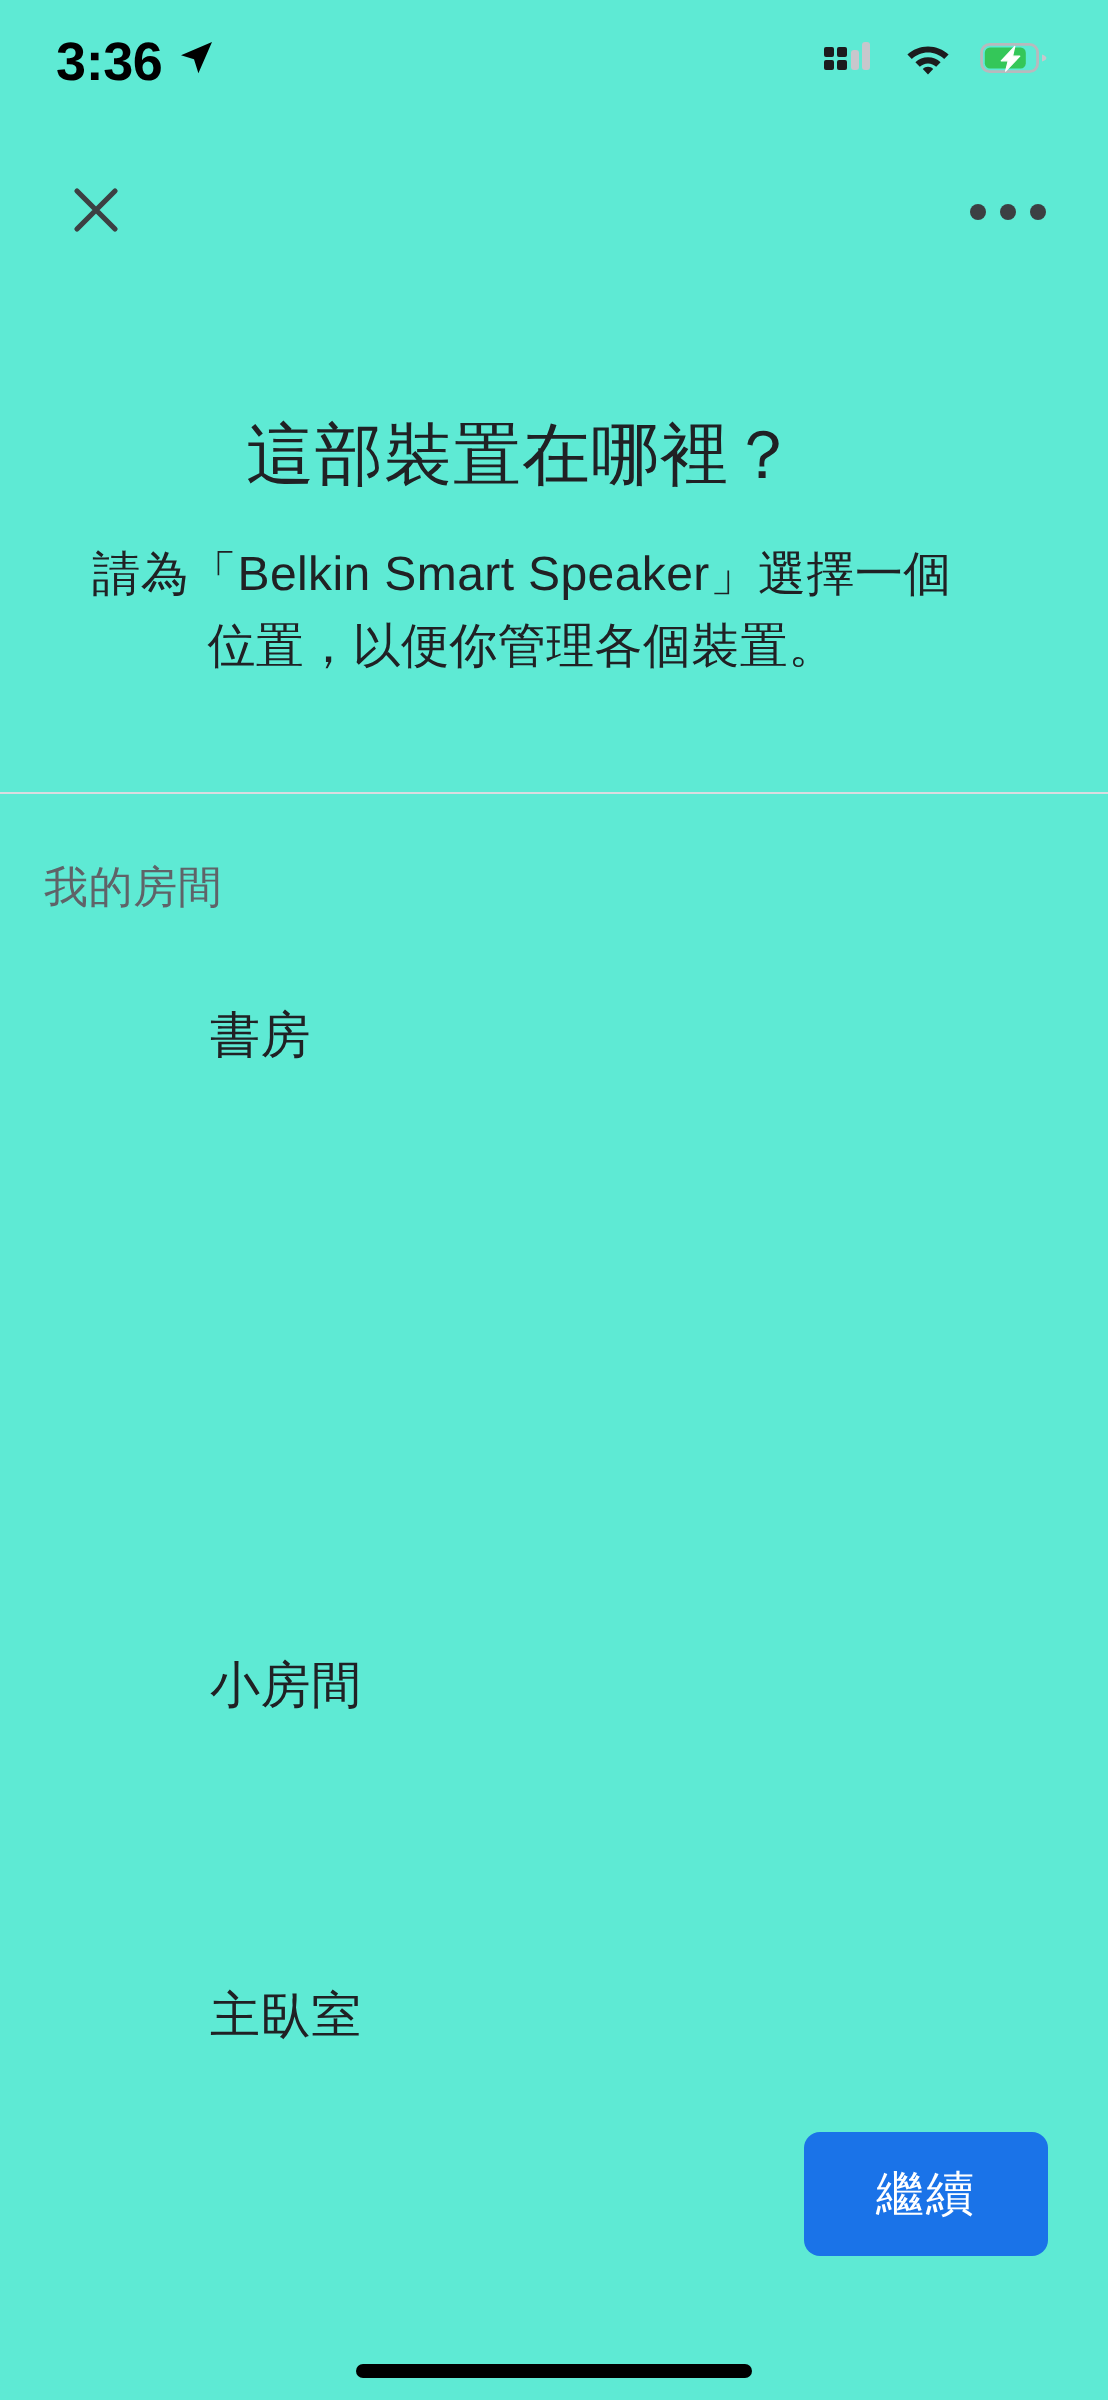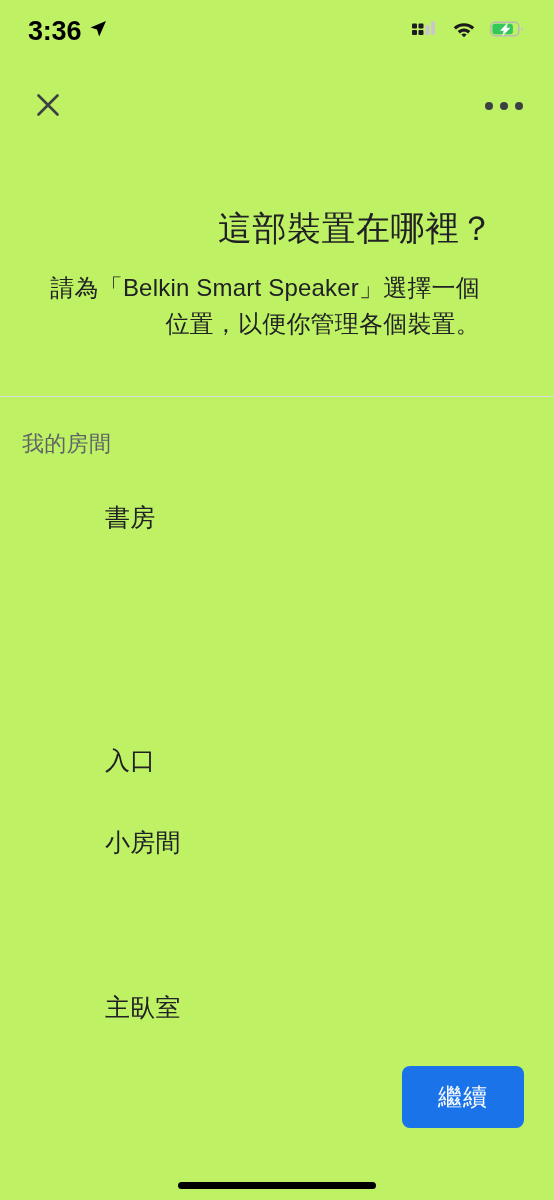--- a/index.html
+++ b/index.html
@@ -9,21 +9,21 @@
     height: 1200px;
     background: #ffffff;
     font-family: "Liberation Sans", "DejaVu Sans", sans-serif;
     overflow: hidden;
   }
 
   .phone {
     position: relative;
     width: 554px;
     height: 1200px;
-    background: #bef264;
+    background: #5eead4;
   }
 
   
   .status-bar {
     position: absolute;
     top: 0; left: 0;
     width: 554px;
     height: 62px;
     display: flex;
     align-items: center;
@@ -95,21 +95,21 @@
     border-radius: 50%;
     background: #3c4043;
   }
 
   
   .header-block {
     position: absolute;
     top: 150px; left: 0;
     width: 522px;
     padding: 0 28px;
-    text-align: right;
+    text-align: center;
   }
 
   .page-title {
     font-size: 34px;
     font-weight: 400;
     color: #202124;
     line-height: 1.3;
     margin-top: 56px;
     letter-spacing: 0.5px;
   }
@@ -285,24 +285,20 @@
 
     <div class="section-header sec1-header">我的房間</div>
 
     <div class="room-row" style="top:86px;align-items:center;">
       <span class="check-slot"></span>
       <span class="room-label">書房</span>
     </div>
 
 
 
-    <div class="room-row" style="top:329px;">
-      <span class="check-slot"></span>
-      <span class="room-label">入口</span>
-    </div>
 
     <div class="room-row" style="top:411px;">
       <span class="check-slot"></span>
       <span class="room-label">小房間</span>
     </div>
 
 
     <div class="room-row" style="top:576px;">
       <span class="check-slot"></span>
       <span class="room-label">主臥室</span>

